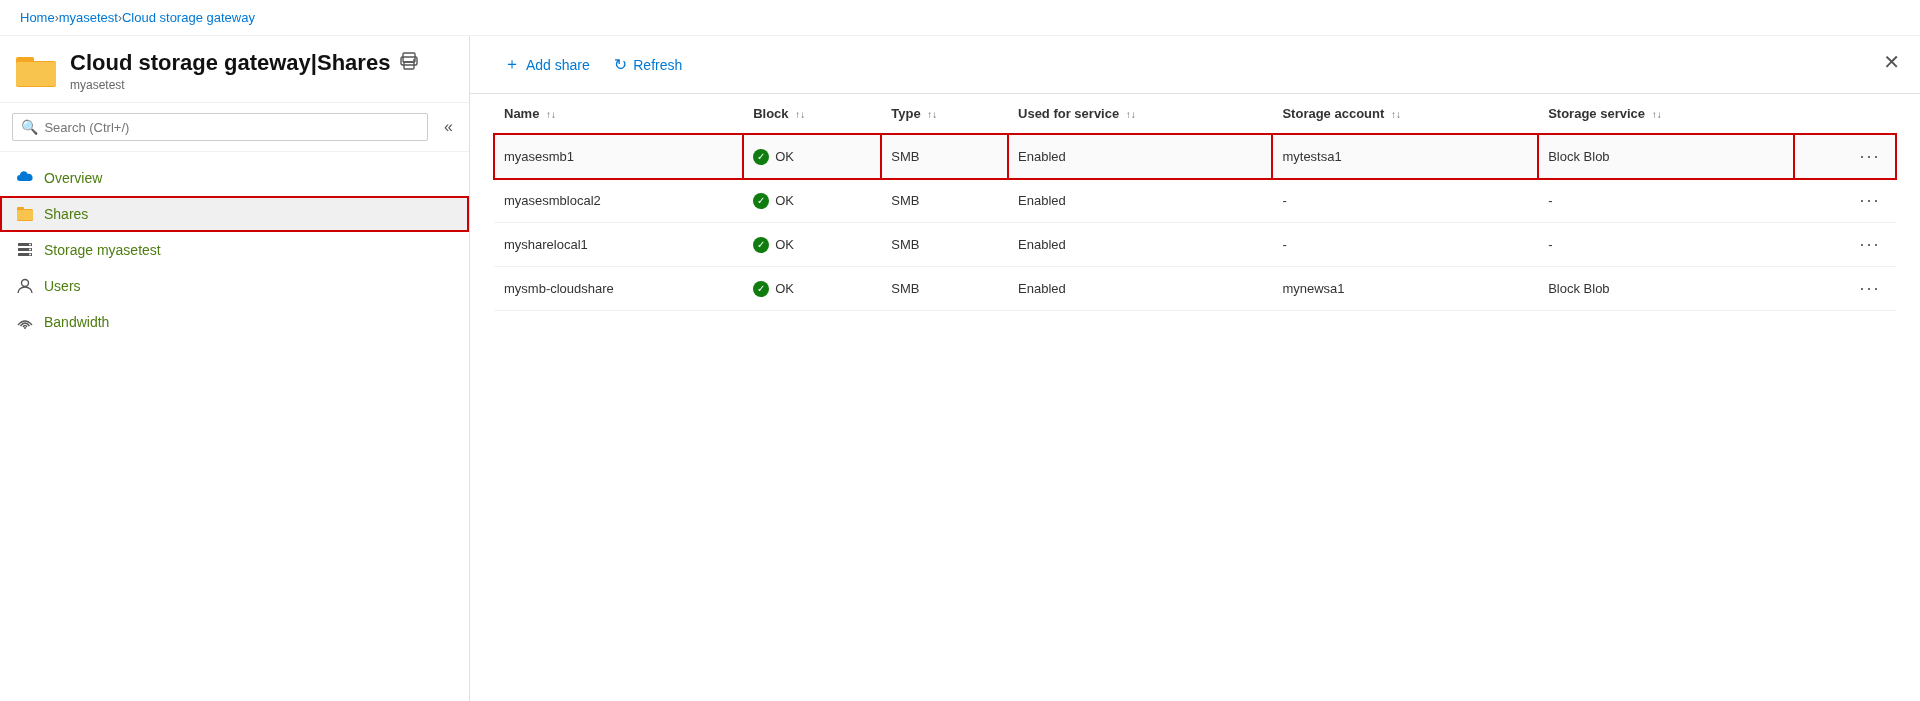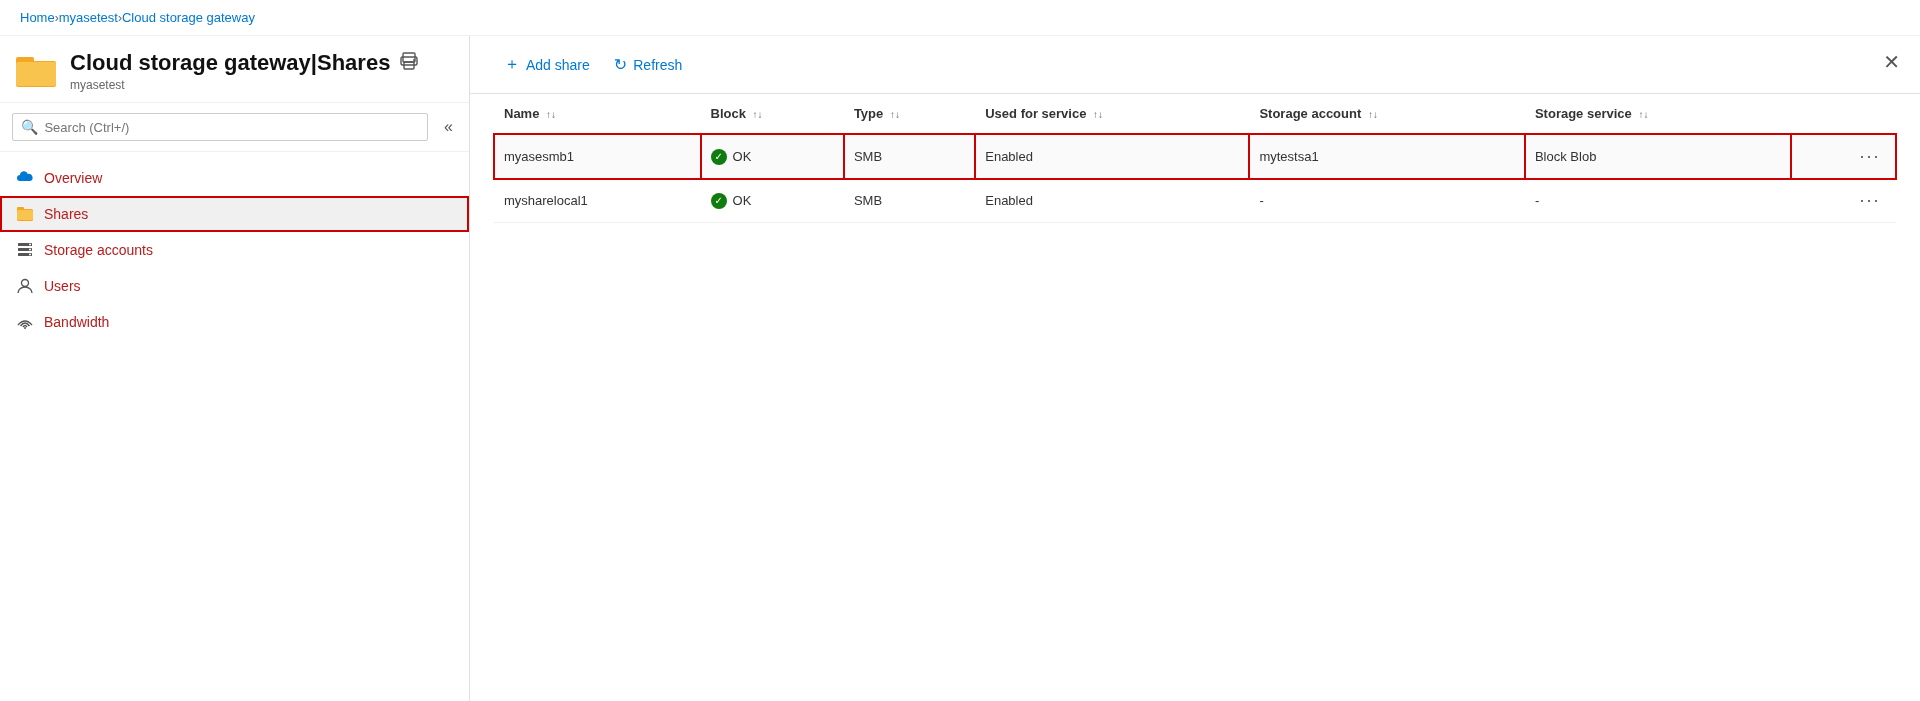--- a/index.html
+++ b/index.html
@@ -129,21 +129,21 @@
       flex: 1;
       overflow-y: auto;
     }
     .nav-item {
       display: flex;
       align-items: center;
       padding: 9px 16px;
       gap: 10px;
       cursor: pointer;
       font-size: 14px;
-      color: #b91c1c;
+      color: #4d7c0f;
     }
     .nav-item.active {
       background: #f0f0f0;
       outline: 2px solid #c00;
       outline-offset: -2px;
     }
     .nav-item .nav-icon {
       width: 18px;
       height: 18px;
       flex-shrink: 0;
@@ -333,21 +333,21 @@
         <span class="nav-icon">
           <svg width="18" height="18" viewBox="0 0 18 18" fill="none" xmlns="http://www.w3.org/2000/svg">
             <rect x="2" y="2" width="14" height="3" rx="0.5" fill="#555"></rect>
             <rect x="2" y="7" width="14" height="3" rx="0.5" fill="#555"></rect>
             <rect x="2" y="12" width="14" height="3" rx="0.5" fill="#555"></rect>
             <circle cx="14" cy="3.5" r="1" fill="#fff"></circle>
             <circle cx="14" cy="8.5" r="1" fill="#fff"></circle>
             <circle cx="14" cy="13.5" r="1" fill="#fff"></circle>
           </svg>
         </span>
-        <span>Storage accounts</span>
+        <span>Storage myasetest</span>
       </li>
       <li class="nav-item">
         <span class="nav-icon">
           <svg width="18" height="18" viewBox="0 0 18 18" fill="none" xmlns="http://www.w3.org/2000/svg">
             <circle cx="9" cy="6" r="3.5" stroke="#555" stroke-width="1.4" fill="none"></circle>
             <path d="M2 16c0-3.3 3.1-6 7-6s7 2.7 7 6" stroke="#555" stroke-width="1.4" fill="none"></path>
           </svg>
         </span>
         <span>Users</span>
       </li>
@@ -420,30 +420,58 @@
                   <span>OK</span>
                 </div>
               </td>
               <td>SMB</td>
               <td>Enabled</td>
               <td>mytestsa1</td>
               <td>Block Blob</td>
               <td style="text-align: right;"><span class="more-btn">···</span></td>
             </tr>
             <tr>
+              <td>myasesmblocal2</td>
+              <td>
+                <div class="status-ok">
+                  <span class="status-check">✓</span>
+                  <span>OK</span>
+                </div>
+              </td>
+              <td>SMB</td>
+              <td>Enabled</td>
+              <td>-</td>
+              <td>-</td>
+              <td style="text-align: right;"><span class="more-btn">···</span></td>
+            </tr>
+            <tr>
               <td>mysharelocal1</td>
               <td>
                 <div class="status-ok">
                   <span class="status-check">✓</span>
                   <span>OK</span>
                 </div>
               </td>
               <td>SMB</td>
               <td>Enabled</td>
               <td>-</td>
               <td>-</td>
               <td style="text-align: right;"><span class="more-btn">···</span></td>
             </tr>
+            <tr>
+              <td>mysmb-cloudshare</td>
+              <td>
+                <div class="status-ok">
+                  <span class="status-check">✓</span>
+                  <span>OK</span>
+                </div>
+              </td>
+              <td>SMB</td>
+              <td>Enabled</td>
+              <td>mynewsa1</td>
+              <td>Block Blob</td>
+              <td style="text-align: right;"><span class="more-btn">···</span></td>
+            </tr>
           </tbody>
       </table>
     </div>
   </div>
 </div>
 
 </body></html>

